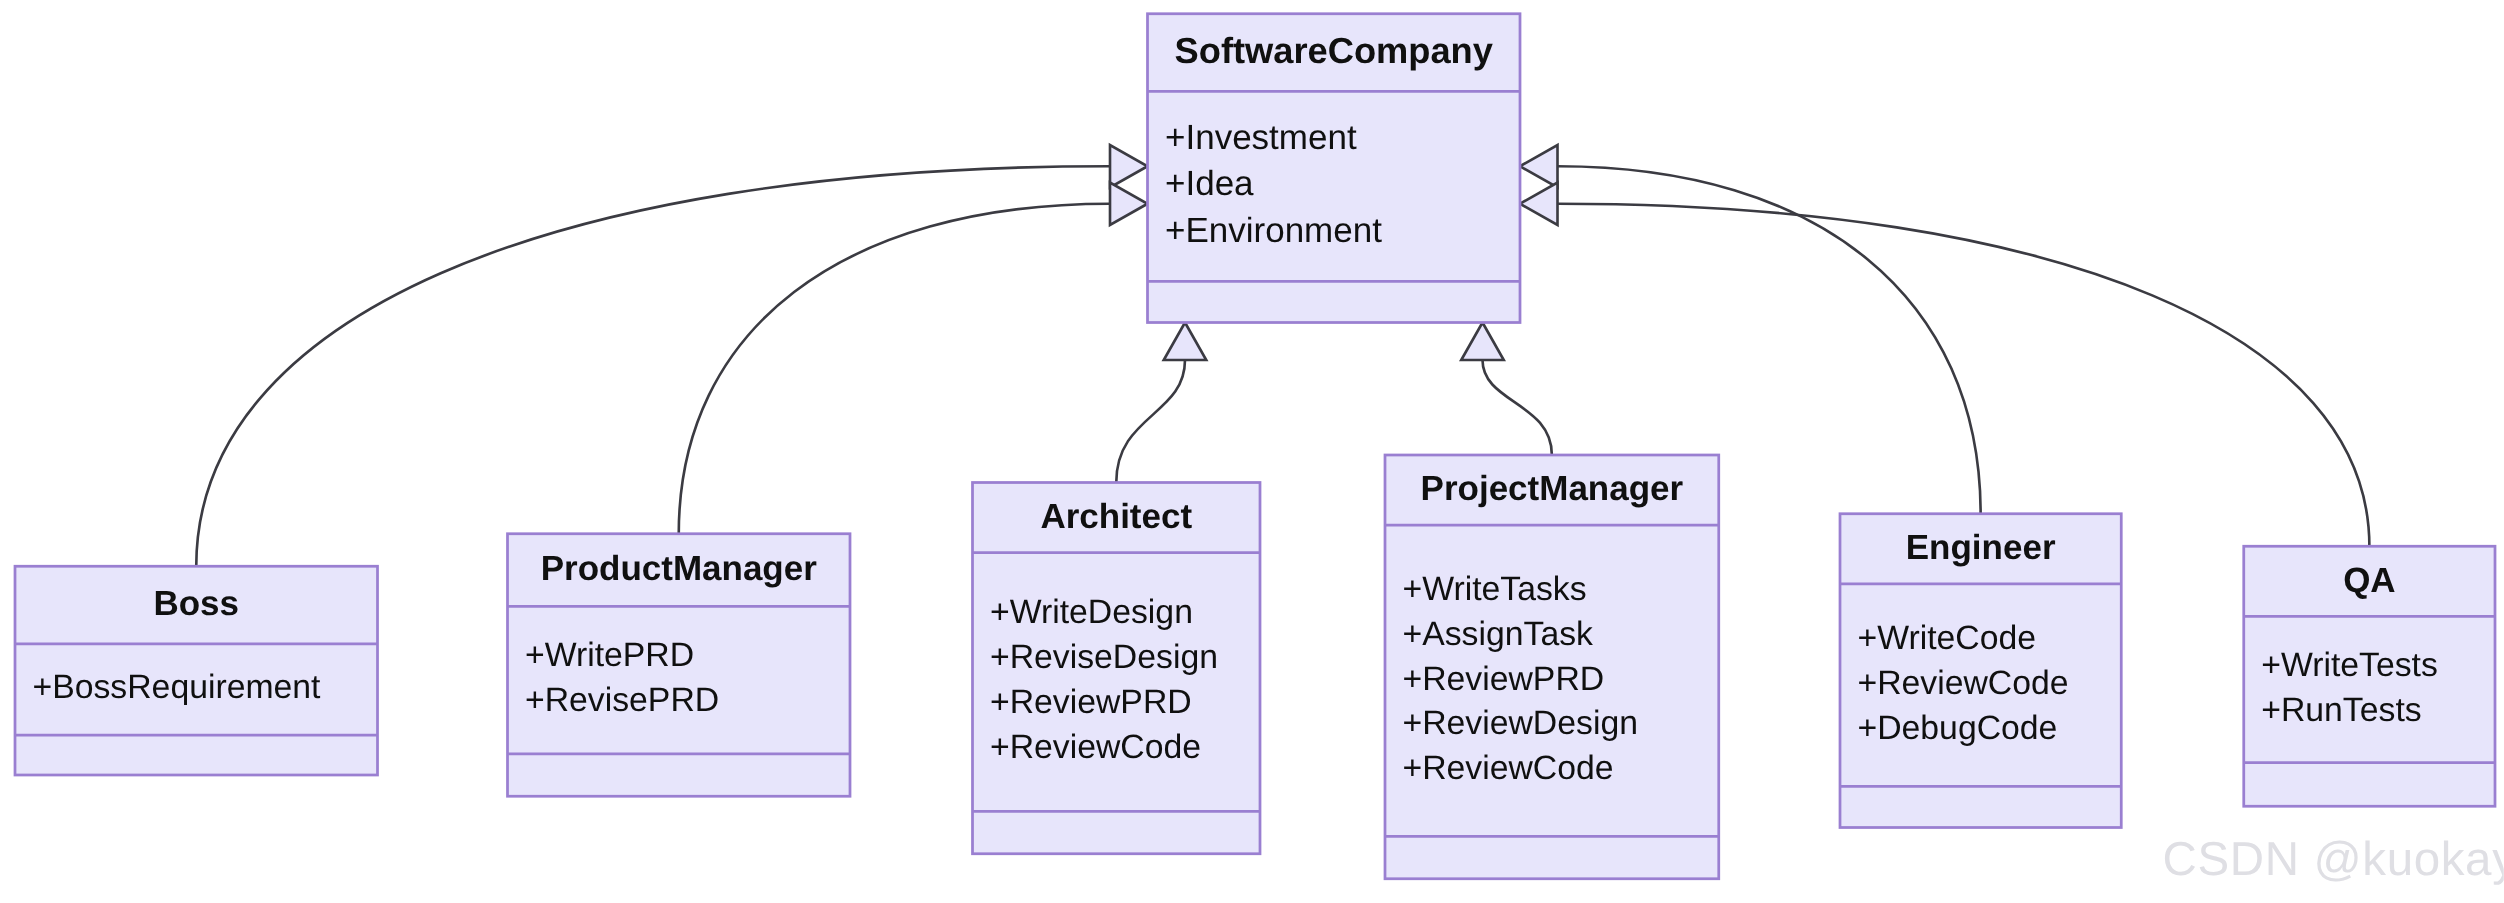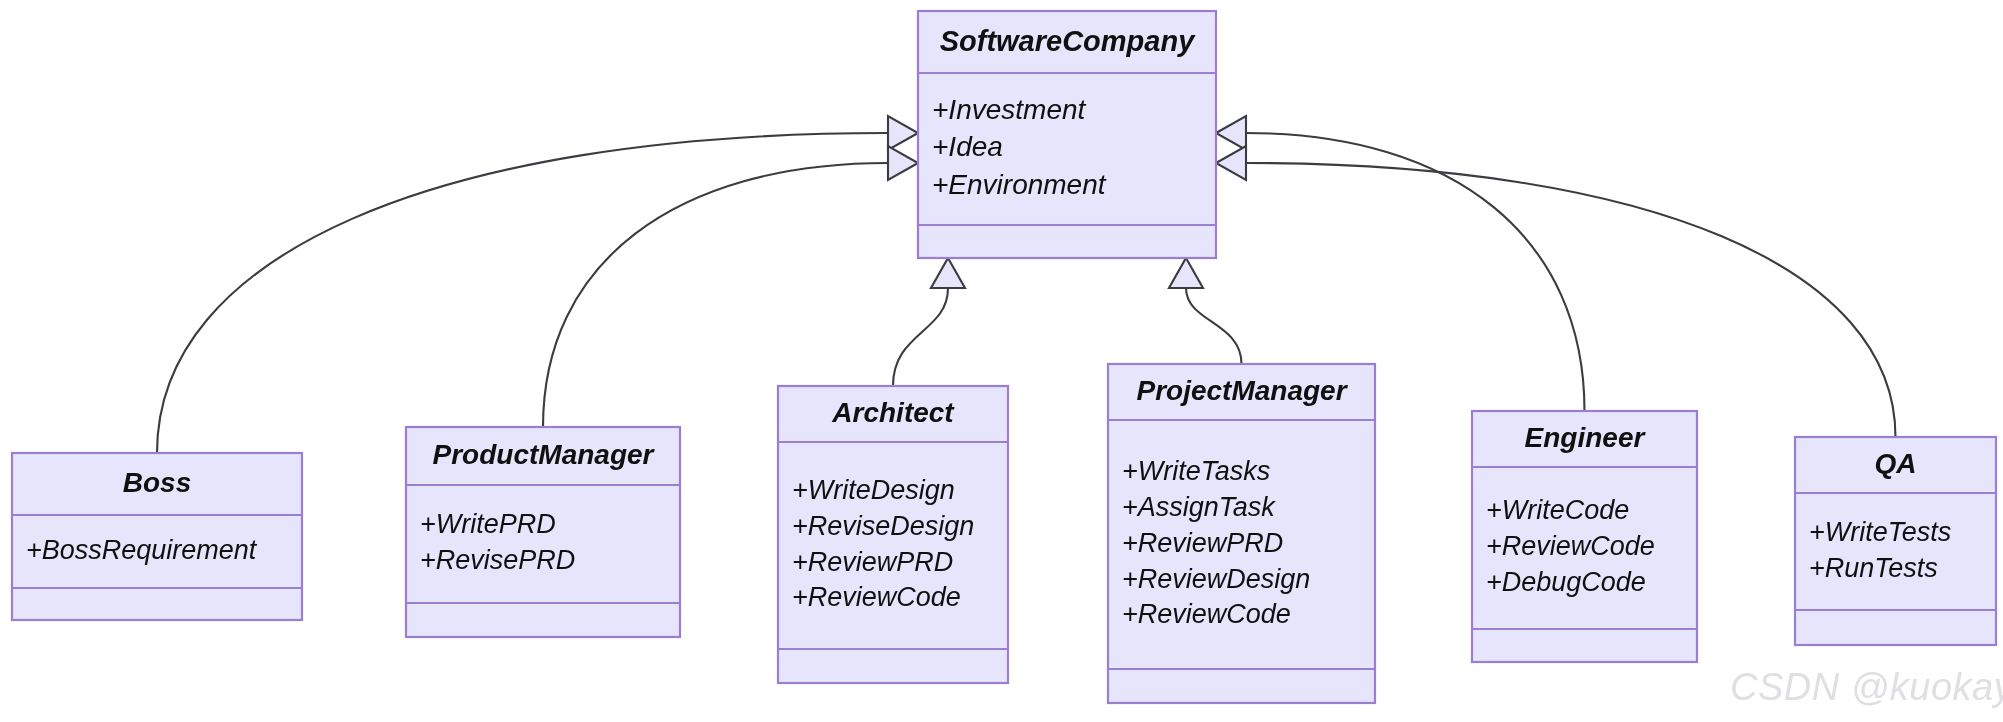--- a/index.html
+++ b/index.html
@@ -13,21 +13,20 @@
     height: 722px;
     font-family: "Liberation Sans", sans-serif;
     overflow: hidden;
     position: relative;
   }
   #diagram-root {
     position: relative;
     width: 2003px;
     height: 722px;
     background: #ffffff;
-    font-style: italic;
   }
   svg.diagram-svg {
     position: absolute;
     top: 0;
     left: 0;
     width: 2003px;
     height: 722px;
     display: block;
   }
   .cls-box-rect {

